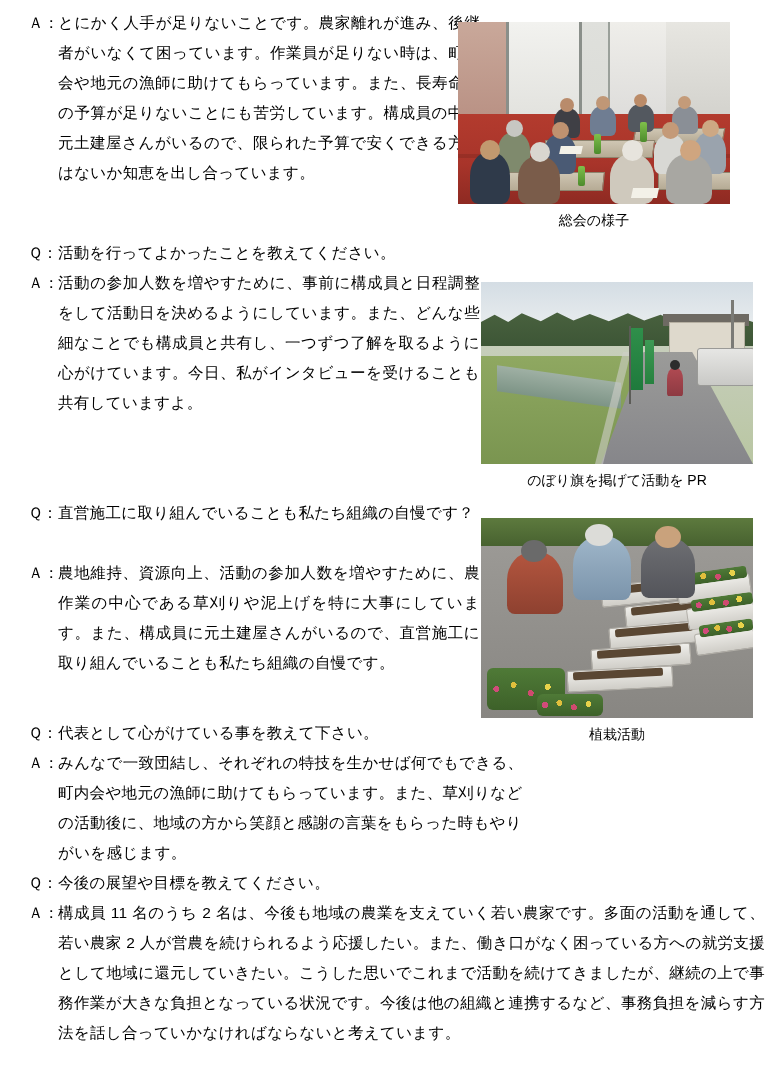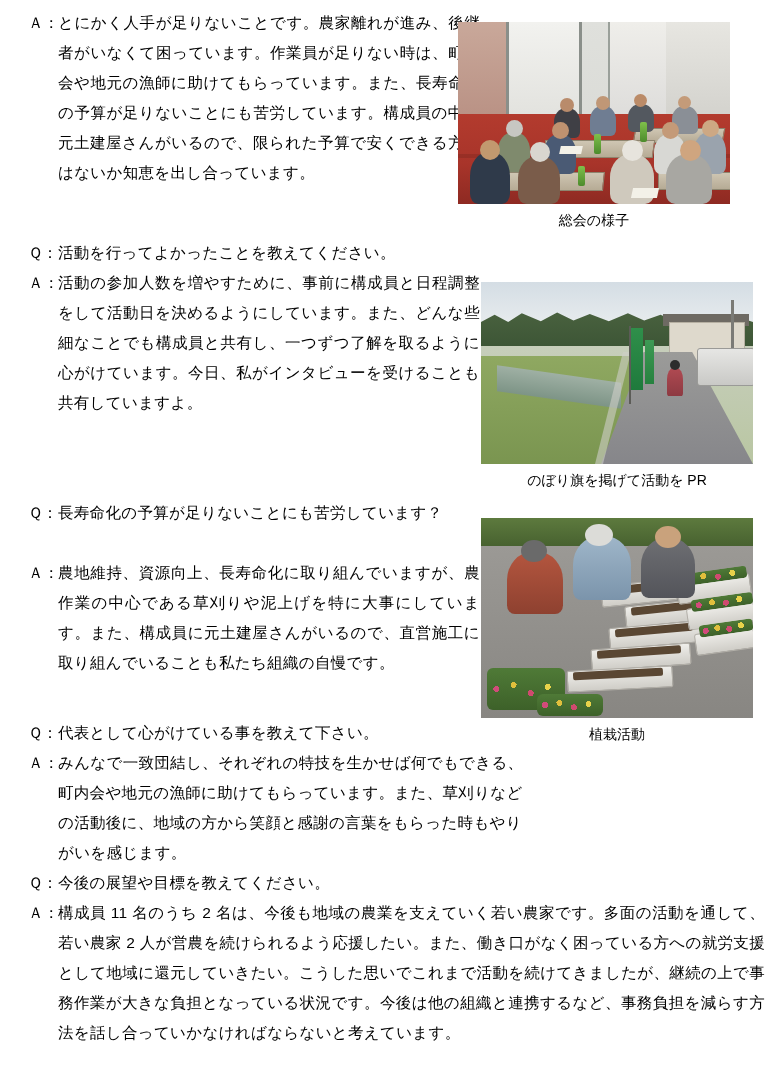--- a/index.html
+++ b/index.html
@@ -254,28 +254,28 @@
   <div class="qa-block tcol" style="left:28px; top:268px;">
     <div class="qa-line">
       <div class="qa-label">Ａ：</div>
       <div class="qa-text">活動の参加人数を増やすために、事前に構成員と日程調整をして活動日を決めるようにしています。また、どんな些細なことでも構成員と共有し、一つずつ了解を取るように心がけています。今日、私がインタビューを受けることも共有していますよ。</div>
     </div>
   </div>
 
   <div class="qa-block tcol" style="left:28px; top:498px;">
     <div class="qa-line">
       <div class="qa-label">Ｑ：</div>
-      <div class="qa-text noj">長寿命化の予算が足りないことにも苦労しています？</div>
+      <div class="qa-text noj">直営施工に取り組んでいることも私たち組織の自慢です？</div>
     </div>
   </div>
 
   <div class="qa-block tcol" style="left:28px; top:558px;">
     <div class="qa-line">
       <div class="qa-label">Ａ：</div>
-      <div class="qa-text">農地維持、資源向上、長寿命化に取り組んでいますが、農作業の中心である草刈りや泥上げを特に大事にしています。また、構成員に元土建屋さんがいるので、直営施工に取り組んでいることも私たち組織の自慢です。</div>
+      <div class="qa-text">農地維持、資源向上、活動の参加人数を増やすために、農作業の中心である草刈りや泥上げを特に大事にしています。また、構成員に元土建屋さんがいるので、直営施工に取り組んでいることも私たち組織の自慢です。</div>
     </div>
   </div>
 
   <div class="qa-block tfull" style="left:28px; top:718px;">
     <div class="qa-line">
       <div class="qa-label">Ｑ：</div>
       <div class="qa-text noj">代表として心がけている事を教えて下さい。</div>
     </div>
   </div>
 

